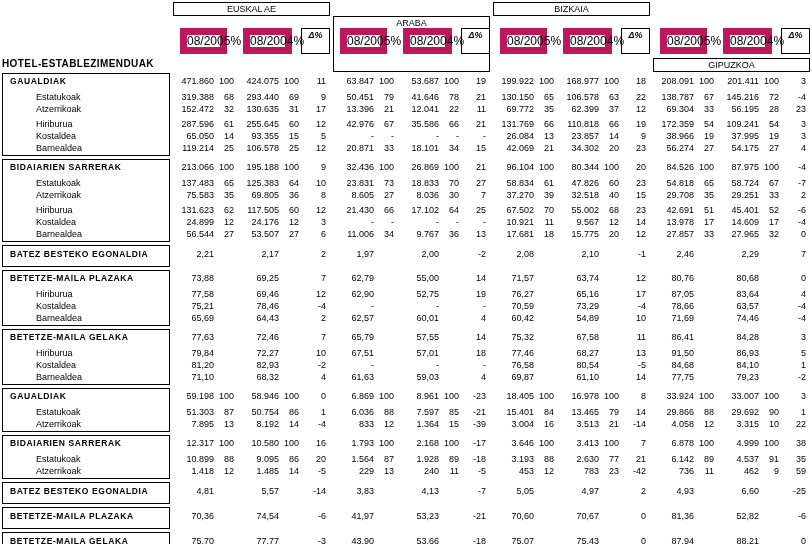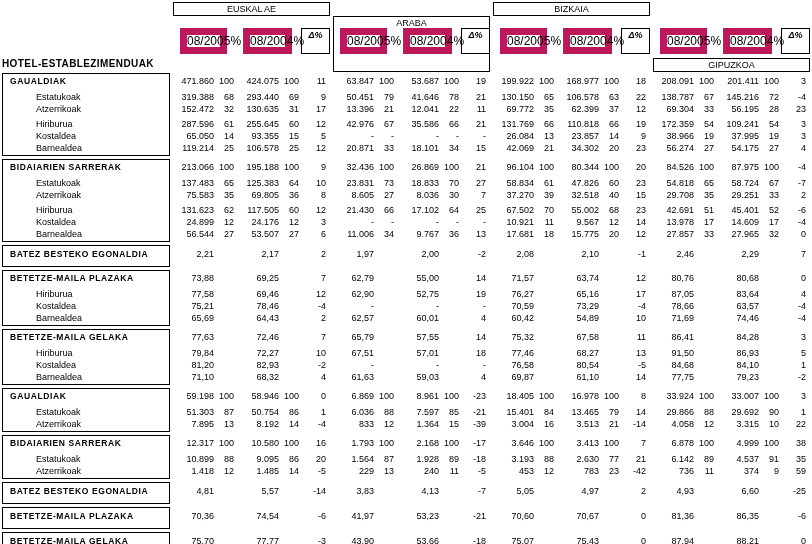--- a/index.html
+++ b/index.html
@@ -731,21 +731,21 @@
         <div class="num val2">240</div>
         <div class="pct">11</div>
         <div class="num delta">-5</div>
         <div class="num val1">453</div>
         <div class="pct">12</div>
         <div class="num val2">783</div>
         <div class="pct">23</div>
         <div class="num delta">-42</div>
         <div class="num val1">736</div>
         <div class="pct">11</div>
-        <div class="num val2">374</div>
+        <div class="num val2">462</div>
         <div class="pct">9</div>
         <div class="num delta">59</div>
       </div>
     </div>
     <div class="group single">
       <div class="trow group-row">
         <div class="lbl grp">BATEZ BESTEKO EGONALDIA</div>
         <div class="num val1">4,81</div>
         <div class="pct"></div>
         <div class="num val2">5,57</div>
@@ -781,21 +781,21 @@
         <div class="num val2">53,23</div>
         <div class="pct"></div>
         <div class="num delta">-21</div>
         <div class="num val1">70,60</div>
         <div class="pct"></div>
         <div class="num val2">70,67</div>
         <div class="pct"></div>
         <div class="num delta">0</div>
         <div class="num val1">81,36</div>
         <div class="pct"></div>
-        <div class="num val2">86,35</div>
+        <div class="num val2">52,82</div>
         <div class="pct"></div>
         <div class="num delta">-6</div>
       </div>
     </div>
     <div class="group single">
       <div class="trow group-row">
         <div class="lbl grp">BETETZE-MAILA GELAKA</div>
         <div class="num val1">75,70</div>
         <div class="pct"></div>
         <div class="num val2">77,77</div>

